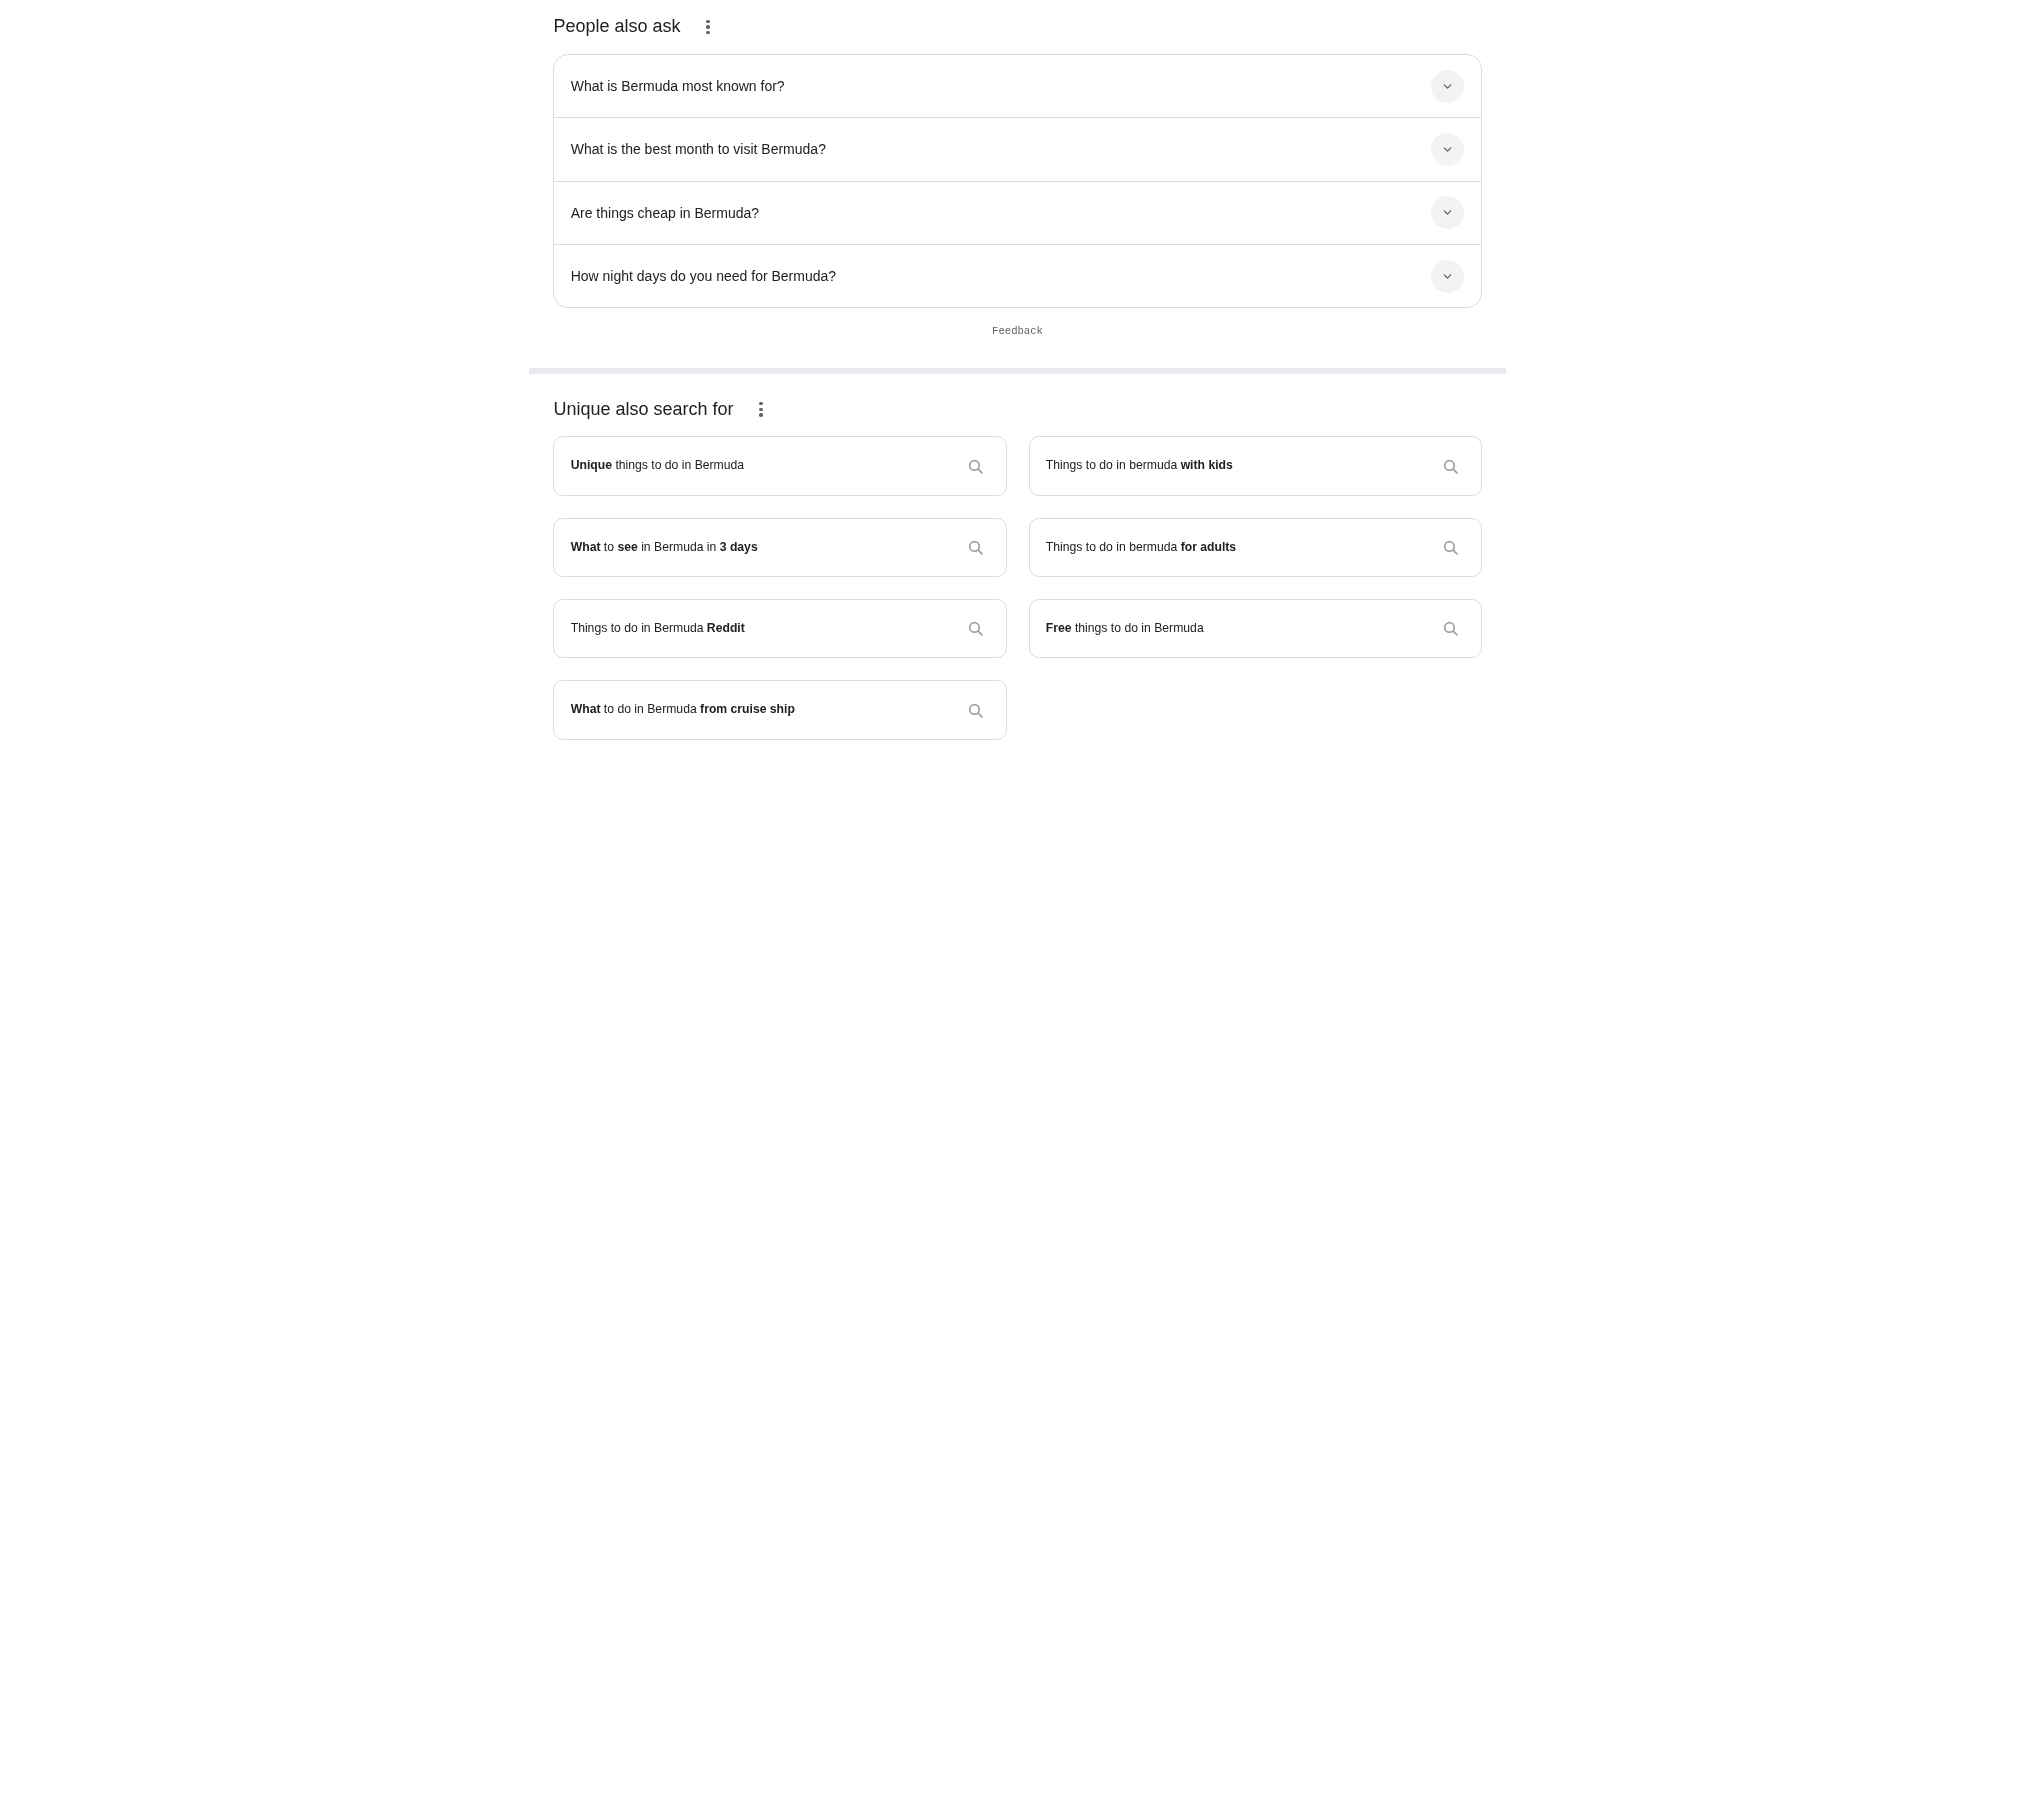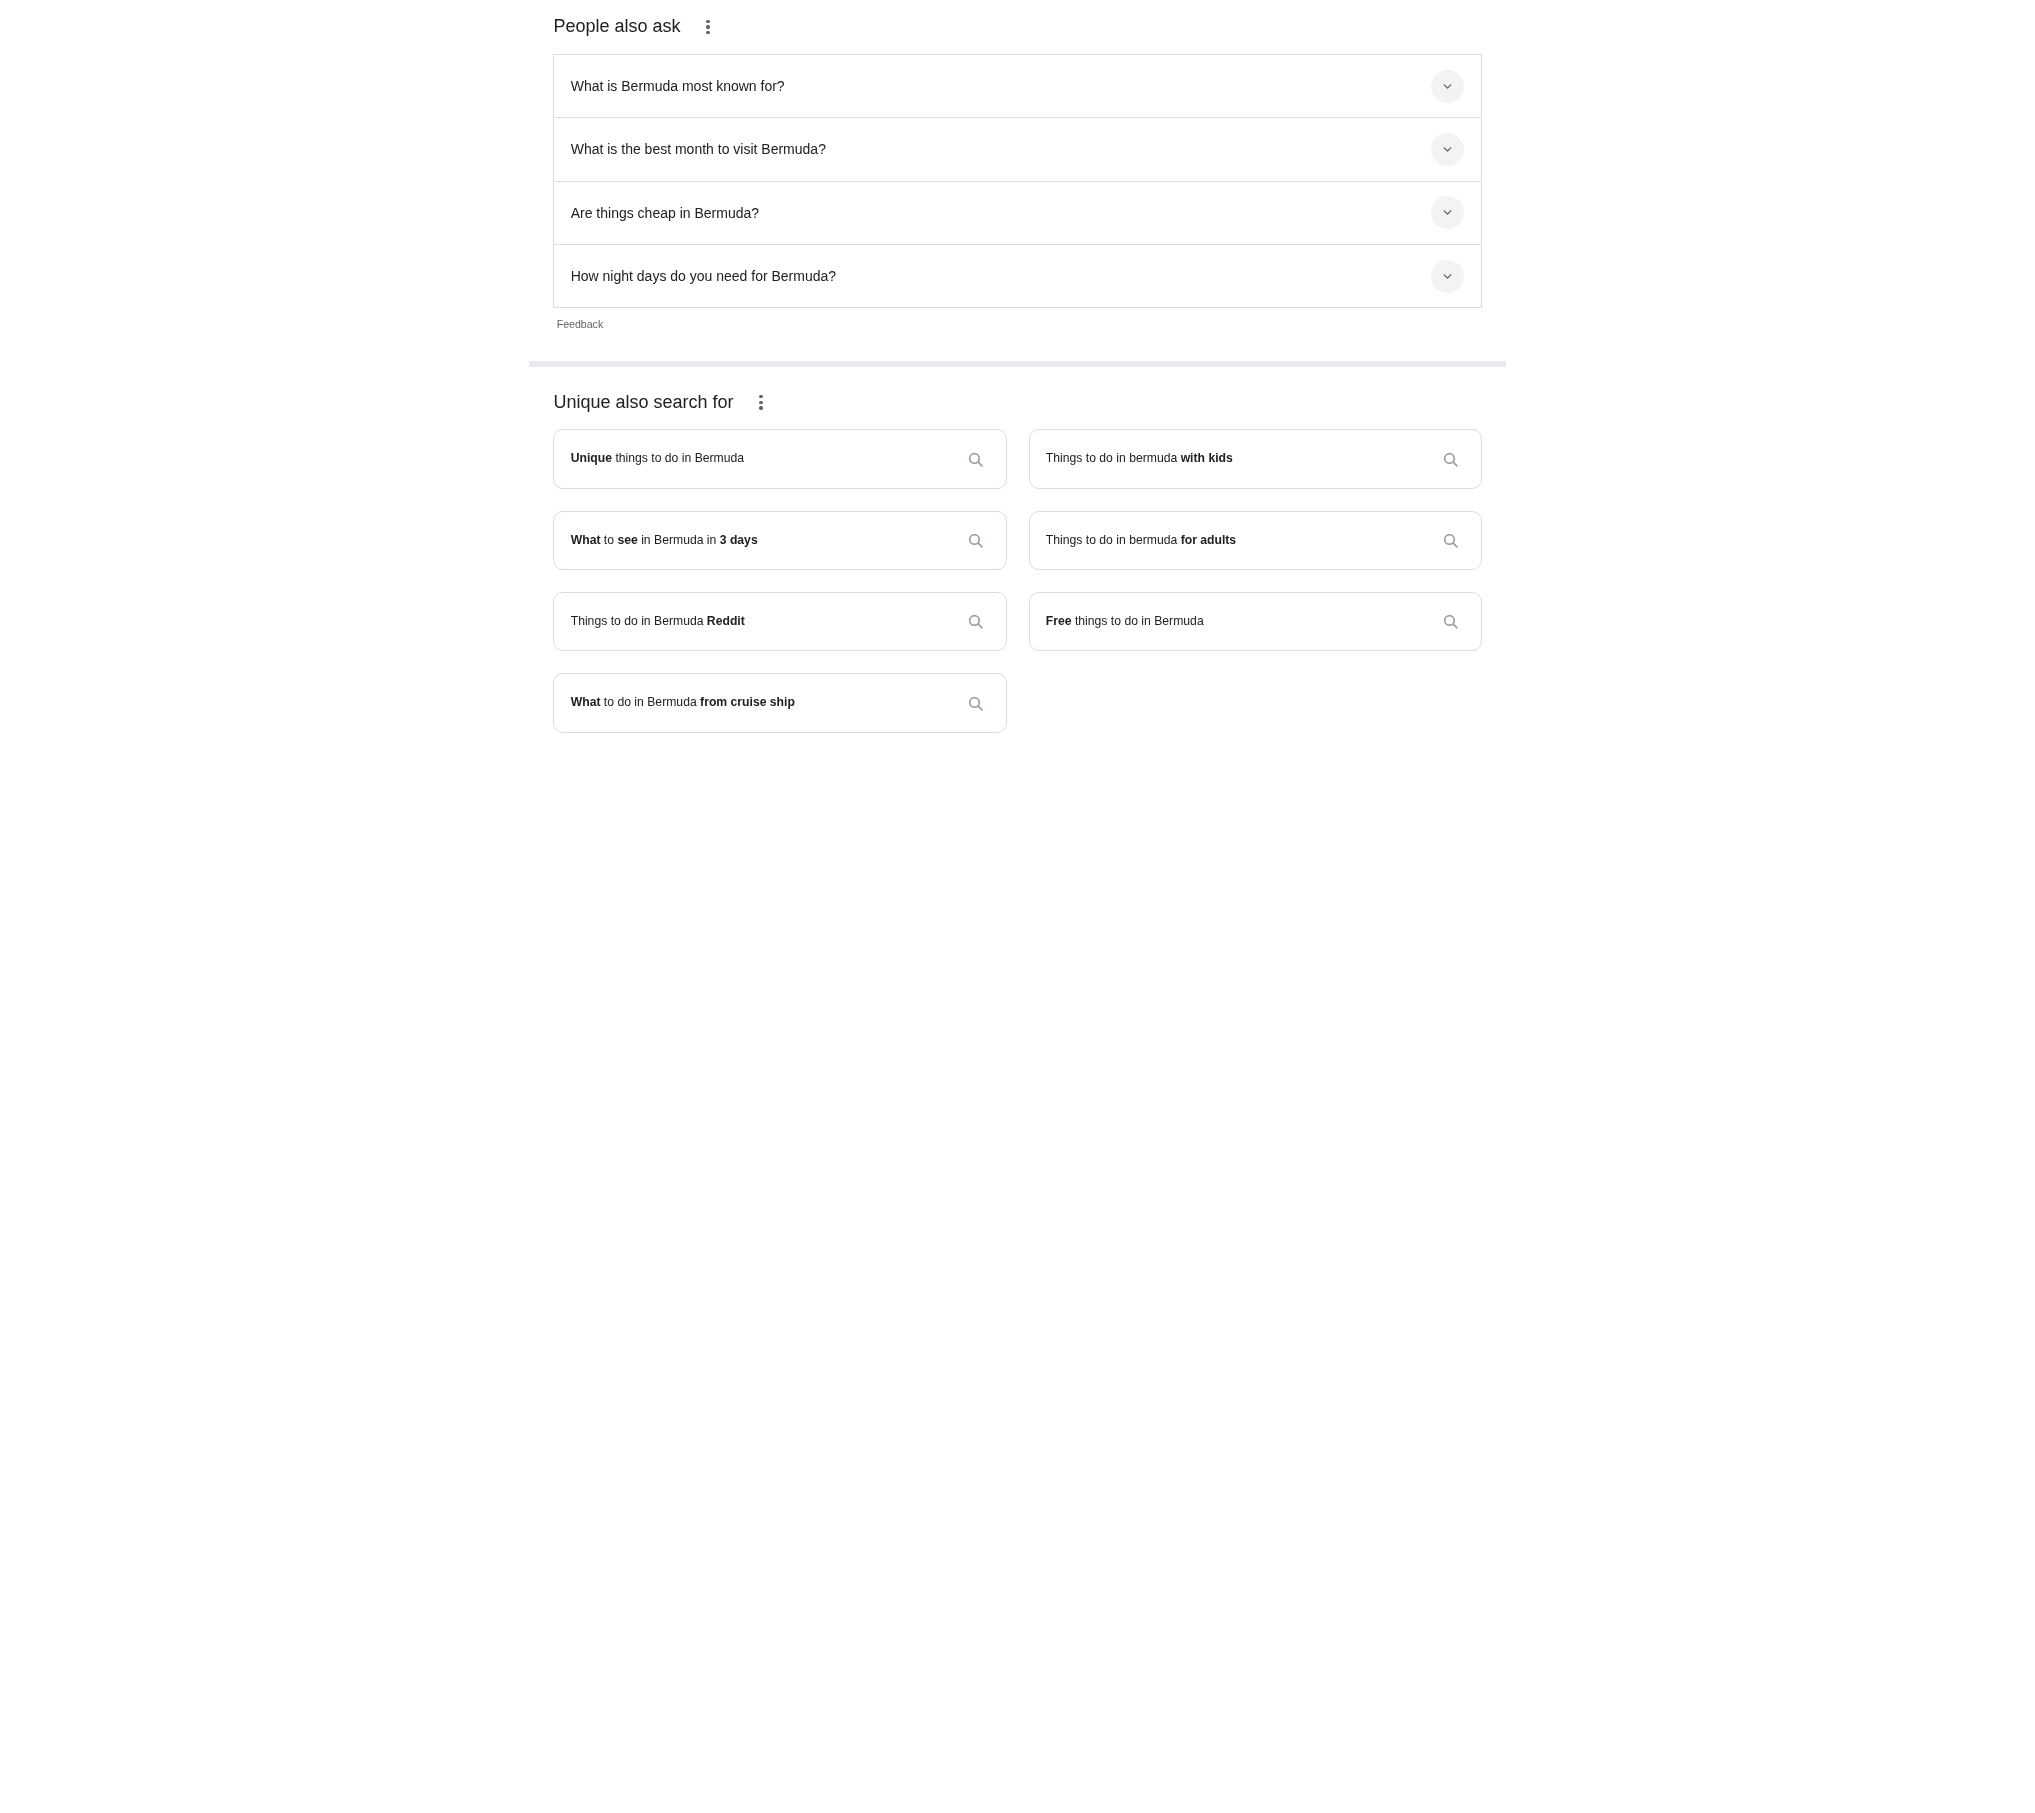--- a/index.html
+++ b/index.html
@@ -53,23 +53,23 @@
     .dot {
       width: 3.3px;
       height: 3.3px;
       background: #5f6368;
       border-radius: 50%;
     }
 
     
     .faq-container {
       border: 0.8px solid #dadce0;
-      border-radius: 0;
+      border-radius: 15px;
       overflow: hidden;
-      margin-bottom: 3px;
+      margin-bottom: 10px;
     }
 
     .faq-item {
       display: flex;
       align-items: center;
       justify-content: space-between;
       padding: 14.7px 16.3px;
       border-bottom: 0.8px solid #dadce0;
       cursor: pointer;
     }
@@ -98,23 +98,24 @@
     }
 
     .chevron-icon {
       width: 13px;
       height: 13px;
       color: #5f6368;
     }
 
     .feedback-row {
       display: flex;
-      justify-content: flex-start;
+      justify-content: center;
       padding: 6.5px 3.3px;
       margin-bottom: 24.4px;
+      font-family: Liberation Mono, monospace;
     }
 
     .feedback-link {
       font-size: 10.6px;
       color: #5f6368;
       text-decoration: none;
       cursor: pointer;
     }
 
     

